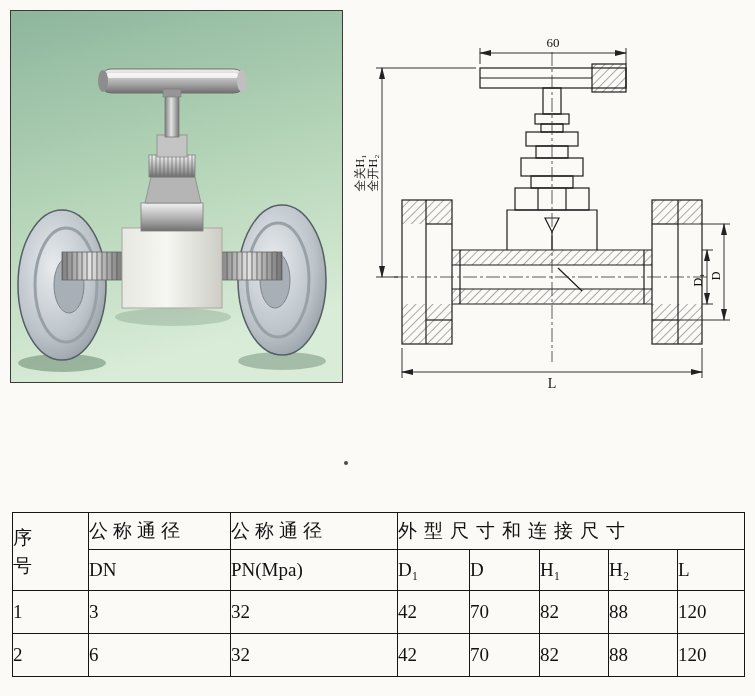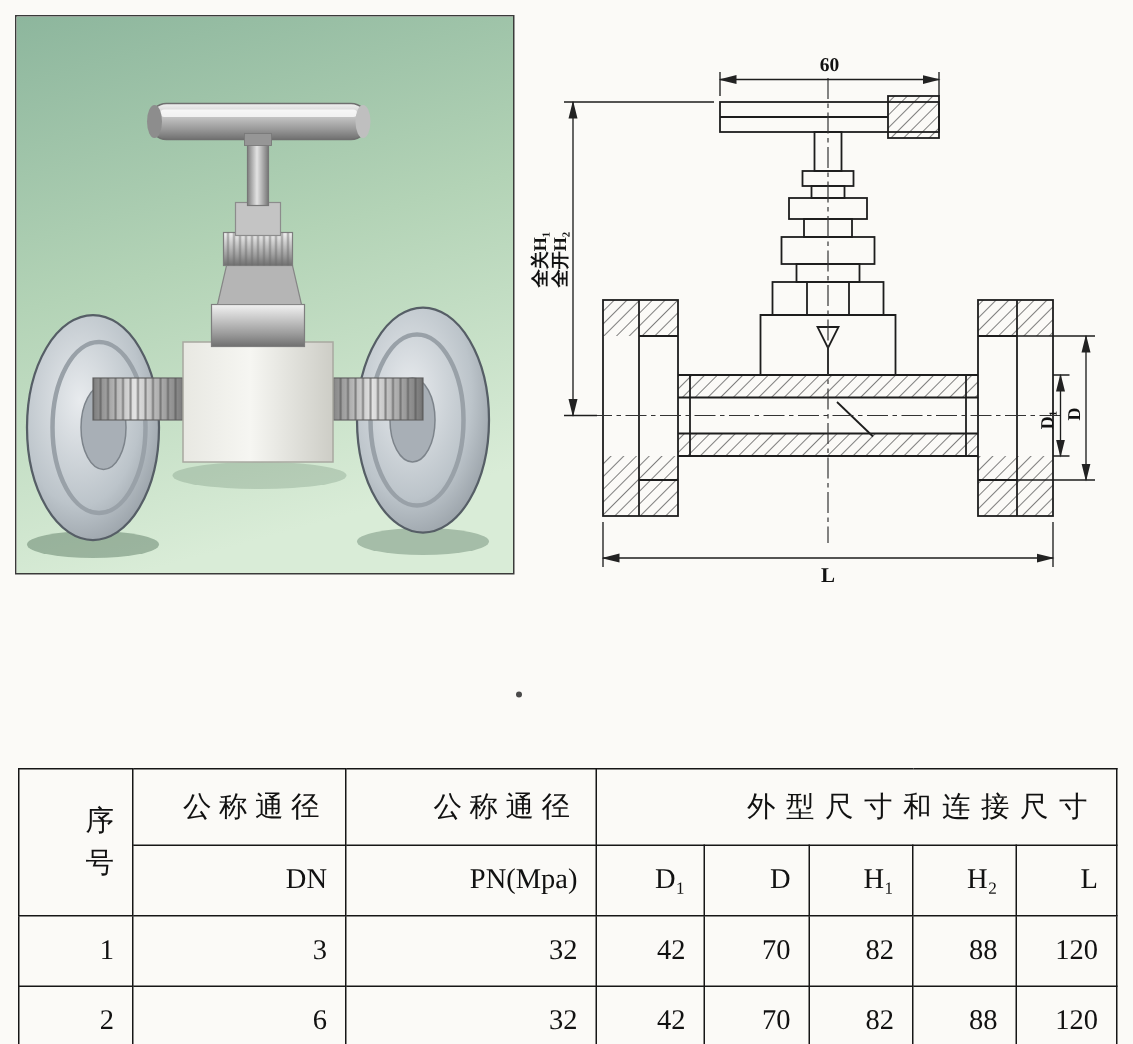--- a/index.html
+++ b/index.html
@@ -13,35 +13,35 @@
     overflow: hidden;
   }
   .photo-frame {
     position: absolute; left: 10px; top: 10px;
     width: 333px; height: 373px;
     border: 1px solid #3a3a3a;
   }
   .photo-frame svg { display: block; width: 100%; height: 100%; }
   .drawing {
     position: absolute; left: 352px; top: 28px;
-    width: 395px; height: 368px; font-weight: bold;
+    width: 395px; height: 368px;
   }
   .scan-dot {
     position: absolute; left: 344px; top: 461px;
     width: 4px; height: 4px; background: #4a4a4a; border-radius: 50%;
   }
   table.spec {
     position: absolute; left: 12px; top: 512px;
     width: 732px;
     border-collapse: collapse; table-layout: fixed;
   }
   table.spec td {
     border: 1.5px solid #161616;
-    text-align: right; vertical-align: middle;
-    font-size: 19px; padding: 12px;
+    text-align: left; vertical-align: middle;
+    font-size: 19px; padding: 0;
   }
   .serial-wrap {
     display: inline-block; width: 1.1em;
     line-height: 1.45; word-break: break-all;
   }
   .spaced  { letter-spacing: 7px; }
   .spaced2 { letter-spacing: 5px; }
 </style>
 </head>
 <body>

